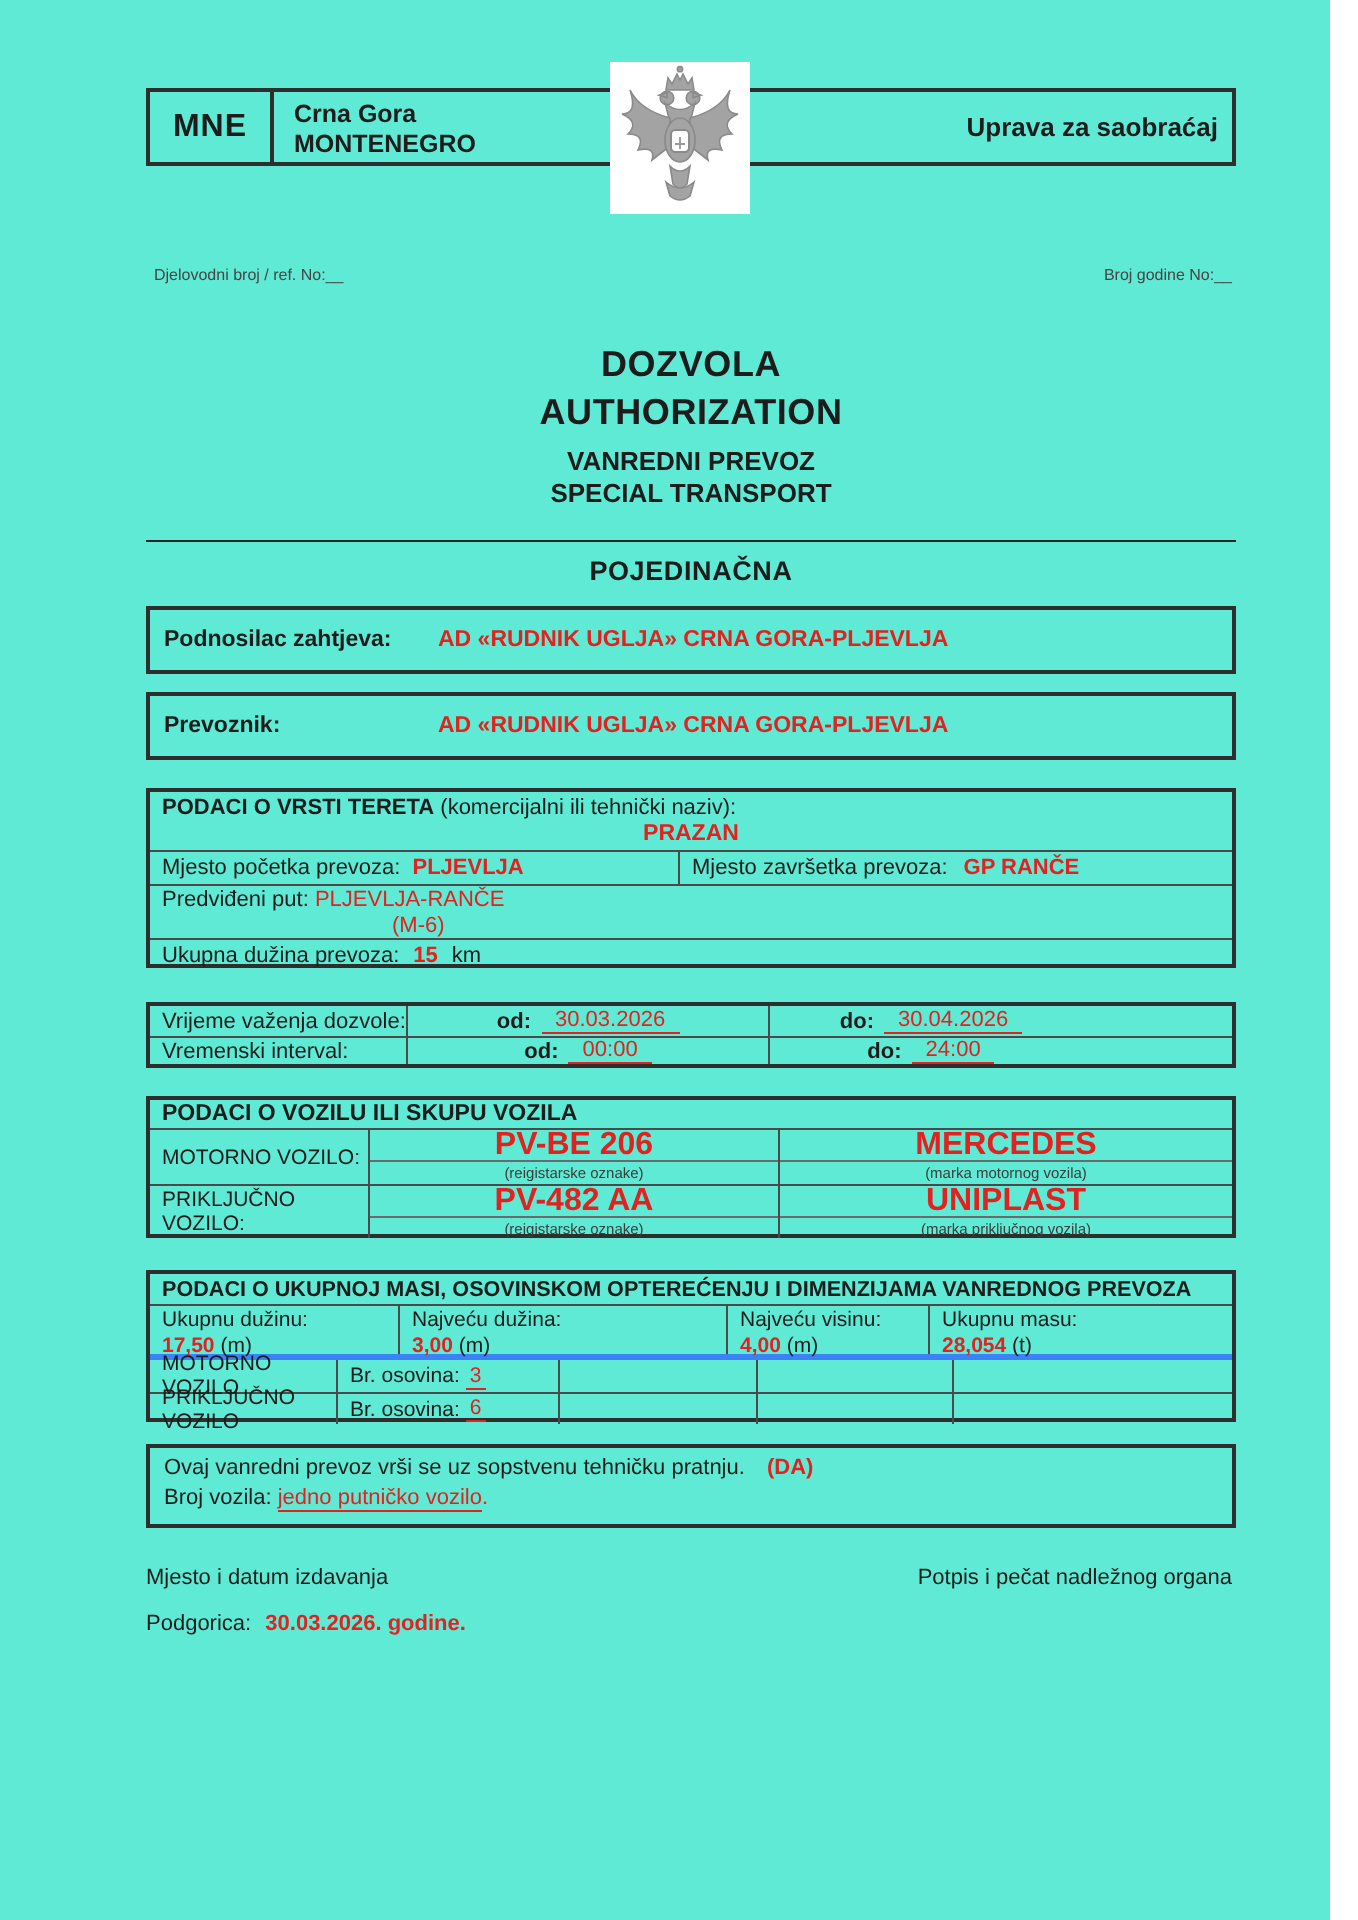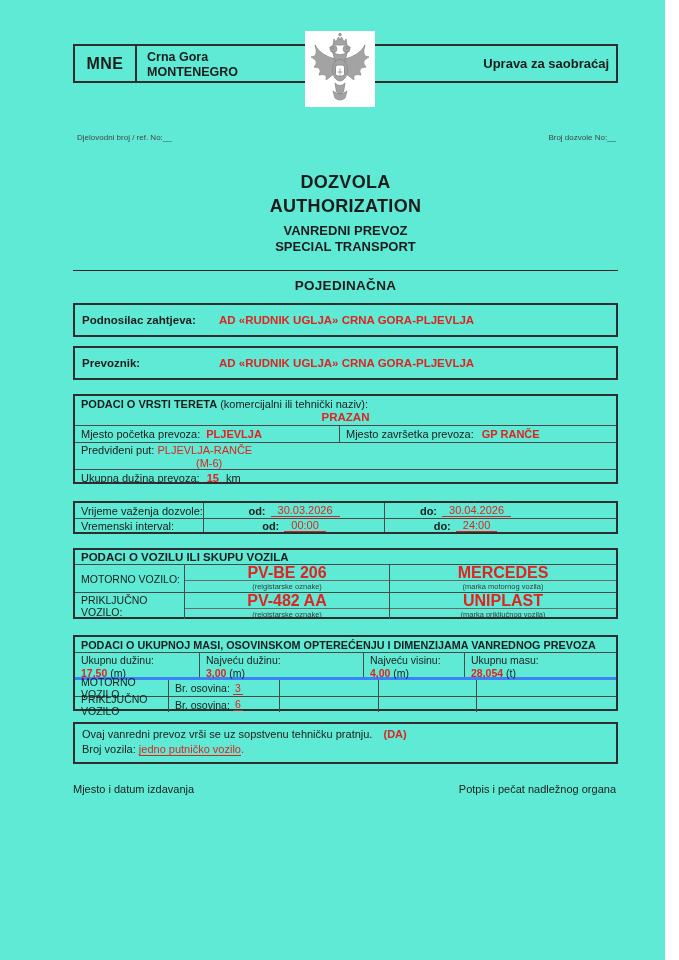--- a/index.html
+++ b/index.html
@@ -138,21 +138,21 @@
         <path d="M25 60 q7 6 14 0 l-2 7 q-5 4 -10 0 z"></path>
       </g>
 
       <rect x="27.5" y="34" width="9" height="11" rx="2.2" fill="#ffffff" stroke="#8a8a8a" stroke-width="1"></rect>
       <path d="M29.5 41 h5 M32 37.5 v6" stroke="#9a9a9a" stroke-width="0.9"></path>
     </svg>
   </div>
 
   <div class="abs ref-labels">
     <span>Djelovodni broj / ref. No:__</span>
-    <span>Broj dozvole No:__</span>
+    <span>Broj godine No:__</span>
   </div>
 
   <div class="abs title-block">
     <div class="t-big">DOZVOLA</div>
     <div class="t-big">AUTHORIZATION</div>
     <div class="t-gap"></div>
     <div class="t-small">VANREDNI PREVOZ</div>
     <div class="t-small">SPECIAL TRANSPORT</div>
   </div>
 
@@ -253,21 +253,21 @@
   </div>
 
   <div class="abs mass-box">
     <div class="mass-title">PODACI O UKUPNOJ MASI, OSOVINSKOM  OPTEREĆENJU I  DIMENZIJAMA VANREDNOG PREVOZA</div>
     <div class="dim-row">
       <div class="dim-cell d1">
         <div>Ukupnu dužinu:</div>
         <div><span class="dim-val">17,50</span> <span>(m)</span></div>
       </div>
       <div class="dim-cell d2">
-        <div>Najveću dužinu:</div>
+        <div>Najveću dužina:</div>
         <div><span class="dim-val">3,00</span> <span>(m)</span></div>
       </div>
       <div class="dim-cell d3">
         <div>Najveću visinu:</div>
         <div><span class="dim-val">4,00</span> <span>(m)</span></div>
       </div>
       <div class="dim-cell d4">
         <div>Ukupnu masu:</div>
         <div><span class="dim-val">28,054</span> <span>(t)</span></div>
       </div>
@@ -302,14 +302,18 @@
     <div>
       <span>Broj vozila:</span>
       <span class="escort-u">jedno putničko vozilo</span><span class="red">.</span>
     </div>
   </div>
 
   <div class="abs footer-labels">
     <span>Mjesto i datum izdavanja</span>
     <span>Potpis i pečat nadležnog organa</span>
   </div>
+  <div class="abs place-date">
+    <span>Podgorica:</span>
+    <span class="dt">30.03.2026. godine.</span>
+  </div>
 
 </div>
 
 </body></html>

